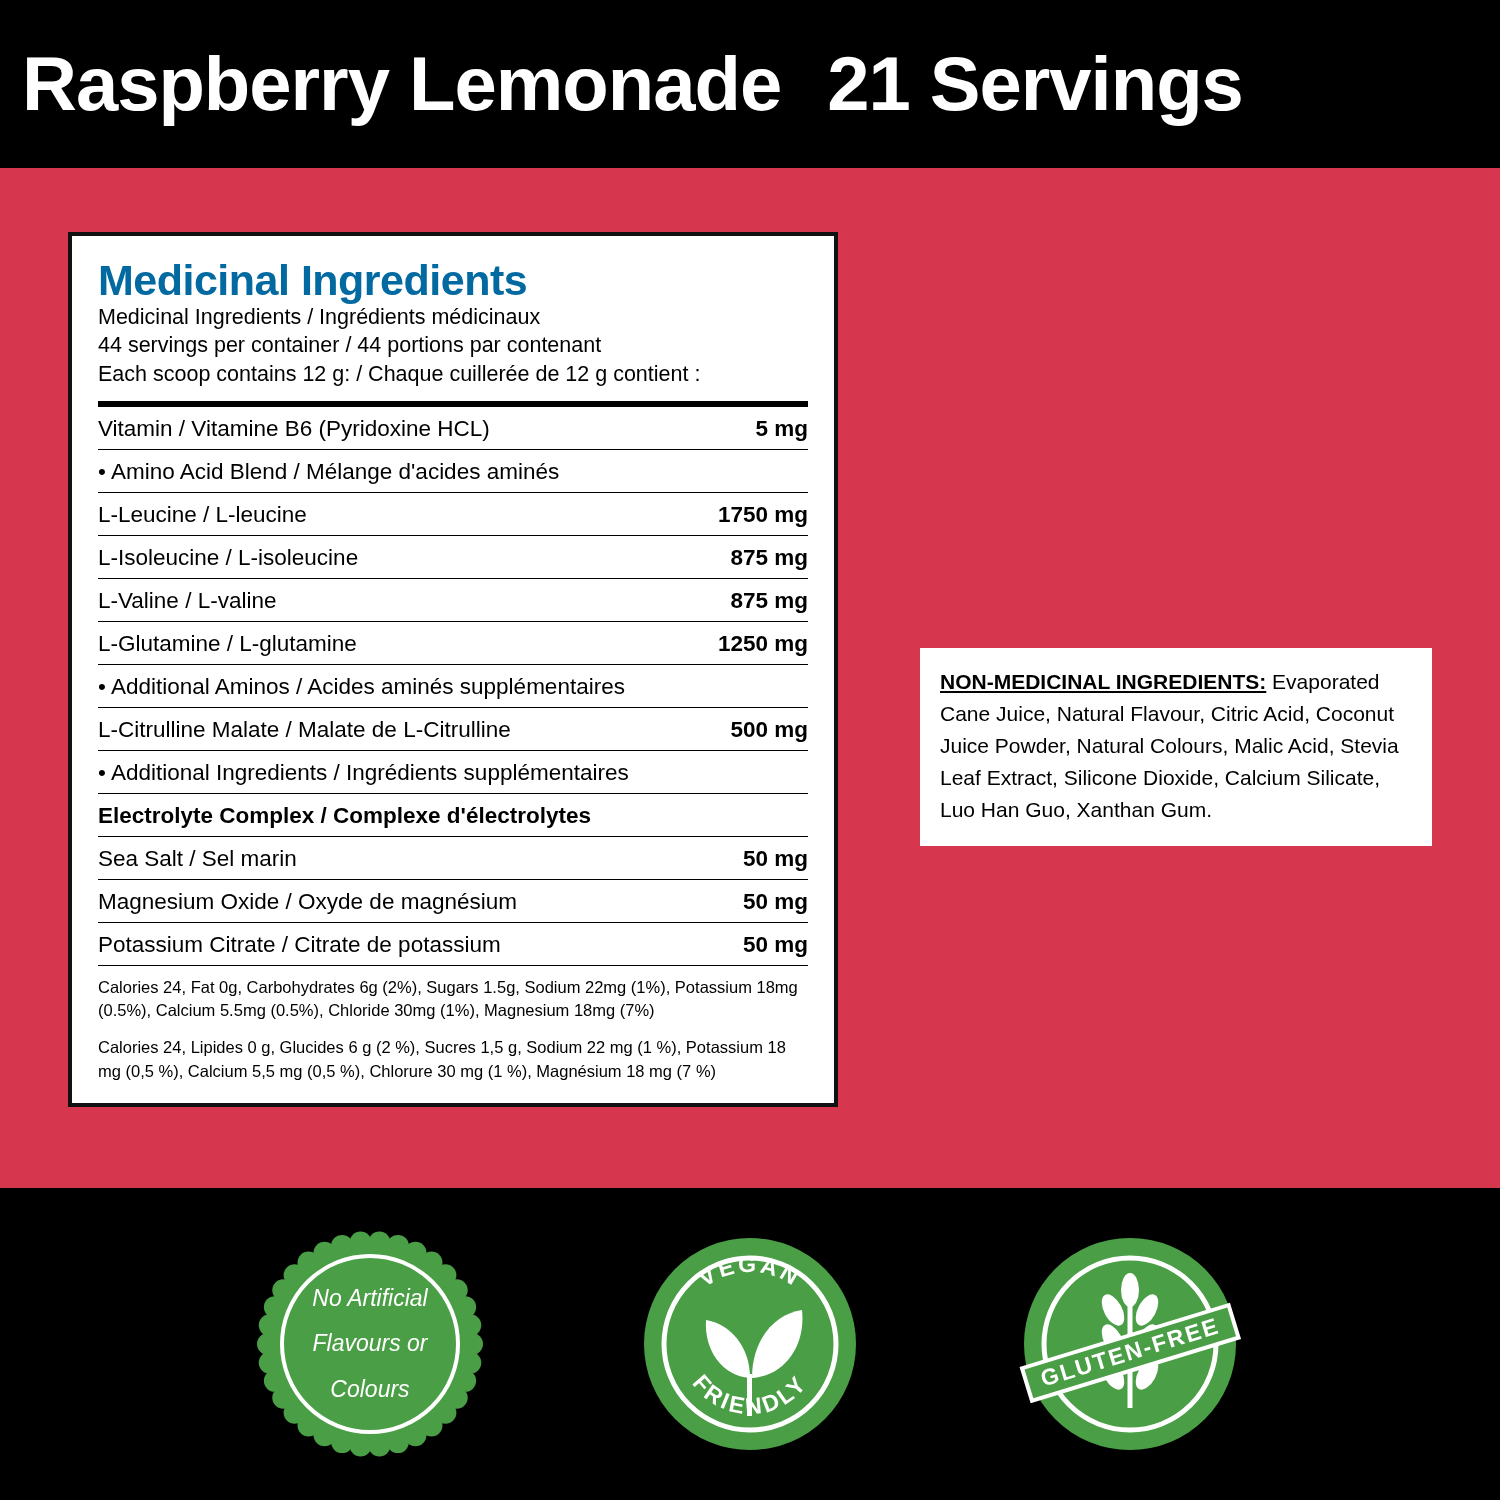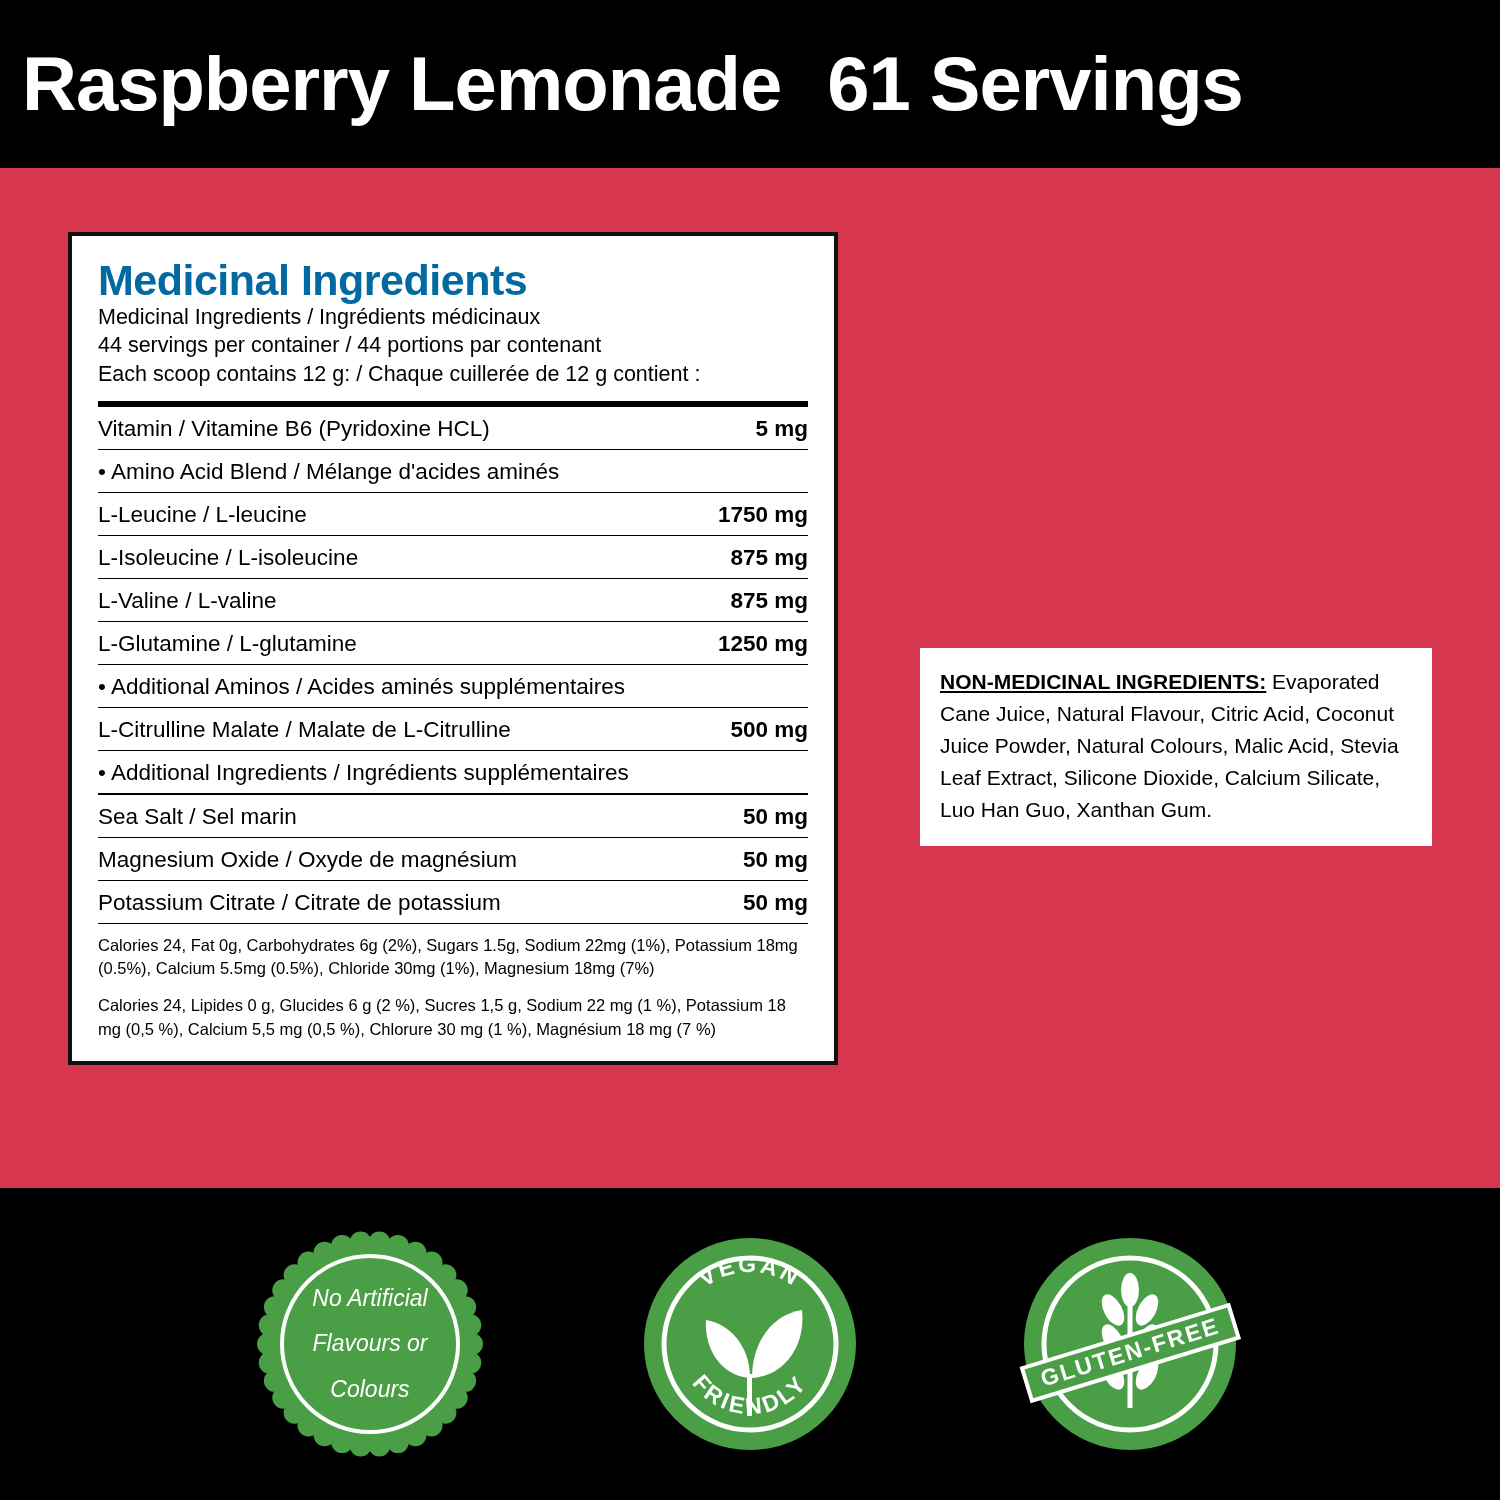--- a/index.html
+++ b/index.html
@@ -182,21 +182,21 @@
     gap: 14px;
   }
 </style>
 </head>
 <body>
 
 <div class="page">
 
   <div class="top-banner">
     <div class="banner-title">Raspberry Lemonade</div>
-    <div class="banner-servings">61 Servings</div>
+    <div class="banner-servings">21 Servings</div>
   </div>
 
   <div class="red-body">
 
     <div class="facts-panel">
       <div class="facts-title-en">Medicinal Ingredients</div>
       <div class="facts-sub">Medicinal Ingredients / Ingrédients médicinaux</div>
       <div class="facts-sub">44 servings per container / 44 portions par contenant</div>
       <div class="facts-sub">Each scoop contains 12 g: / Chaque cuillerée de 12 g contient :</div>
 
@@ -249,20 +249,24 @@
         <span class="famt">500 mg</span>
       </div>
       <div class="rule-thin"></div>
 
       <div class="frow group">
         <span class="fname">• Additional Ingredients / Ingrédients supplémentaires</span>
         <span class="famt"></span>
       </div>
       <div class="rule-thin"></div>
 
+      <div class="frow bold">
+        <span class="fname">Electrolyte Complex / Complexe d'électrolytes</span>
+        <span class="famt"></span>
+      </div>
       <div class="rule-thin"></div>
 
       <div class="frow">
         <span class="fname">Sea Salt / Sel marin</span>
         <span class="famt">50 mg</span>
       </div>
       <div class="rule-thin"></div>
 
       <div class="frow">
         <span class="fname">Magnesium Oxide / Oxyde de magnésium</span>

